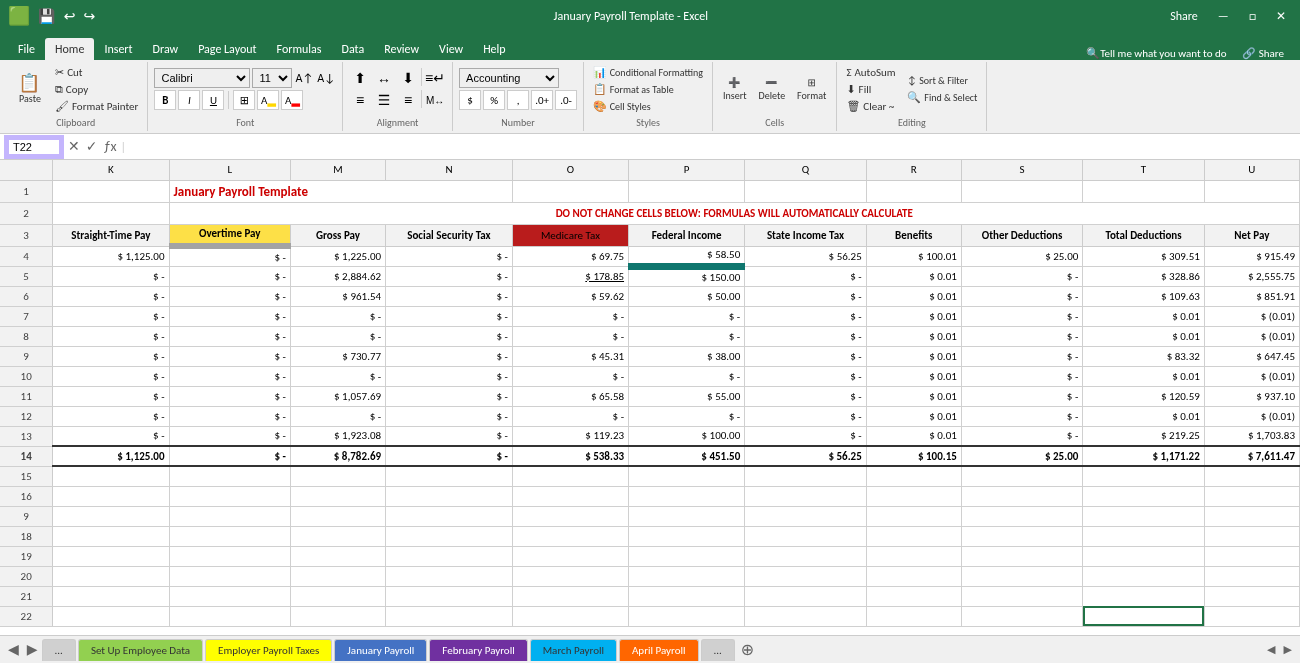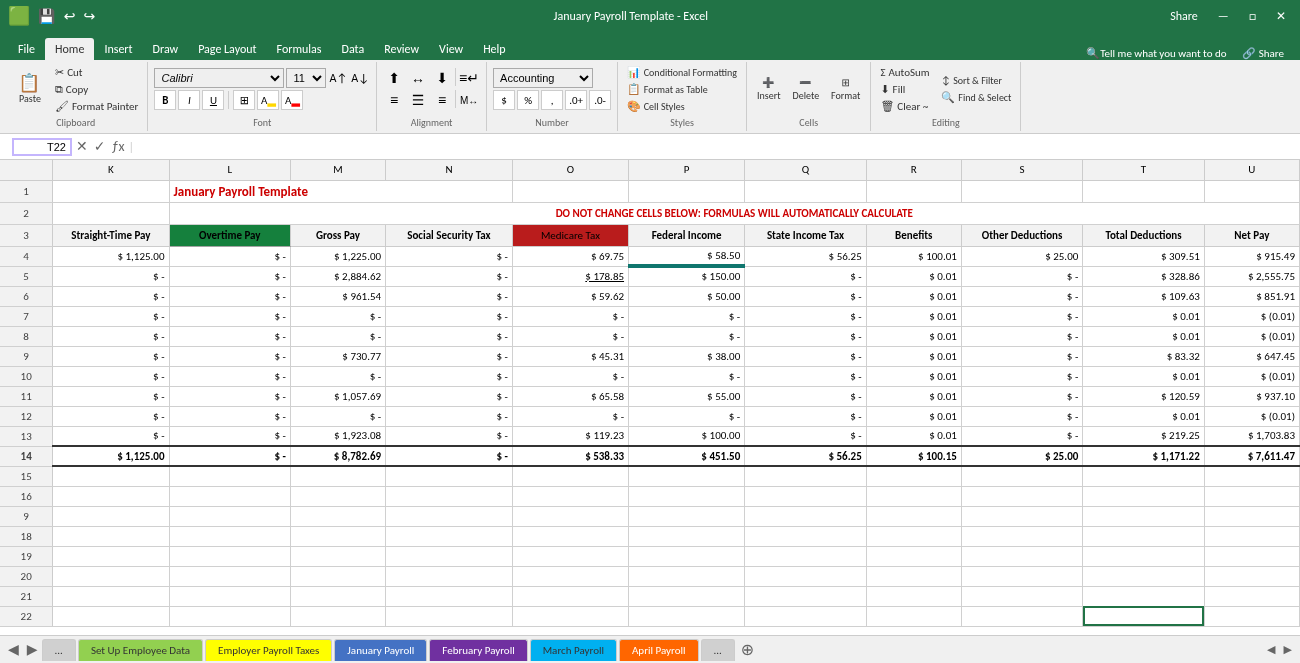--- a/index.html
+++ b/index.html
@@ -10,39 +10,39 @@
     .ribbon-bar { background: #f0f0f0; border-bottom: 1px solid #ccc; display: flex; align-items: stretch; padding: 2px 4px; min-height: 72px; }
     .ribbon-group { display: flex; flex-direction: column; align-items: center; border-right: 1px solid #ccc; padding: 2px 6px; min-width: 60px; }
     .ribbon-group-label { font-size: 10px; color: #666; margin-top: auto; padding-top: 2px; }
     .ribbon-group-content { display: flex; align-items: center; gap: 2px; flex-wrap: wrap; flex: 1; }
     .ribbon-btn { display: flex; flex-direction: column; align-items: center; cursor: pointer; padding: 2px 4px; border-radius: 2px; font-size: 10px; color: #333; min-width: 28px; }
     .ribbon-btn .icon { font-size: 18px; line-height: 1; }
     .ribbon-btn.large { min-width: 40px; min-height: 50px; justify-content: center; }
     .ribbon-small-btn { display: flex; align-items: center; gap: 3px; cursor: pointer; padding: 1px 3px; border-radius: 2px; font-size: 11px; color: #333; white-space: nowrap; }
     .font-controls { display: flex; flex-direction: column; gap: 2px; }
     .font-row { display: flex; align-items: center; gap: 2px; }
-    .font-select { font-size: 11px; border: 1px solid #aaa; padding: 1px 2px; width: 130px; height: 20px; font-style: italic; }
+    .font-select { font-size: 11px; border: 1px solid #aaa; padding: 1px 2px; width: 96px; height: 20px; }
     .font-size-select { font-size: 11px; border: 1px solid #aaa; padding: 1px 2px; width: 40px; height: 20px; }
     .format-btn { width: 22px; height: 20px; border: 1px solid #ccc; background: white; cursor: pointer; font-size: 11px; display: flex; align-items: center; justify-content: center; font-family: 'Calibri', serif; }
     .format-btn.bold { font-weight: bold; }
     .format-btn.italic { font-style: italic; }
     .format-btn.underline { text-decoration: underline; }
     .align-btn { width: 22px; height: 20px; border: 1px solid transparent; background: transparent; cursor: pointer; font-size: 14px; display: flex; align-items: center; justify-content: center; }
     .number-select { font-size: 11px; border: 1px solid #aaa; padding: 1px 2px; width: 100px; height: 20px; }
 
     
     .title-bar { background: #217346; color: white; display: flex; align-items: center; justify-content: space-between; padding: 4px 8px; height: 32px; }
     .title-bar-left { display: flex; align-items: center; gap: 6px; }
     .title-bar-center { font-size: 12px; }
     .title-bar-right { display: flex; align-items: center; gap: 8px; font-size: 12px; }
     .title-bar-btn { color: white; cursor: pointer; padding: 2px 6px; }
 
     
     .formula-bar { display: flex; align-items: center; background: white; border-bottom: 1px solid #ccc; height: 26px; padding: 0 4px; gap: 4px; }
-    .cell-ref { border: 2px solid #c4b5fd; width: 60px; font-size: 11px; padding: 1px 4px; text-align: right; margin-left: 8px; }
+    .cell-ref { border: 5px solid #c4b5fd; width: 60px; font-size: 11px; padding: 1px 4px; text-align: left; }
     .formula-input { flex: 1; border: none; outline: none; font-size: 12px; padding: 1px 4px; }
     .formula-icons { display: flex; align-items: center; gap: 6px; color: #666; font-size: 14px; cursor: pointer; }
 
     
     .spreadsheet { display: flex; flex-direction: column; flex: 1; overflow: hidden; background: white; }
     table { border-collapse: collapse; width: 100%; }
     td, th { border-right: 1px solid #d0d0d0; border-bottom: 1px solid #d0d0d0; font-size: 11px; padding: 1px 4px; white-space: nowrap; min-width: 50px; height: 20px; vertical-align: middle; }
     td.row-num { background: #f2f2f2; text-align: center; min-width: 40px; width: 40px; color: #444; font-size: 11px; border-right: 1px solid #ccc; }
 
     
@@ -335,40 +335,40 @@
 
           <tr style="height:22px;">
             <td class="row-num">2</td>
             <td style="border-right:1px solid #d0d0d0; border-bottom:1px solid #d0d0d0;"></td>
             <td colspan="10" style="border-right:1px solid #d0d0d0; border-bottom:1px solid #d0d0d0; color:#cc0000; font-weight:bold; text-align:center; font-size:11px;">DO NOT CHANGE CELLS BELOW: FORMULAS WILL AUTOMATICALLY CALCULATE</td>
           </tr>
 
           <tr style="height:22px; background:#f2f2f2;">
             <td class="row-num">3</td>
             <td style="border-right:1px solid #ccc; border-bottom:1px solid #ccc; font-weight:bold; text-align:center; font-size:11px; background:#f2f2f2;">Straight-Time Pay</td>
-            <td style="border-right:1px solid #ccc; border-bottom:1px solid #a3a3a3; font-weight:bold; text-align:center; font-size:11px; background:#15803d;">Overtime Pay</td>
+            <td style="border-right:1px solid #ccc; border-bottom:6px solid #a3a3a3; font-weight:bold; text-align:center; font-size:11px; background:#fde047;">Overtime Pay</td>
             <td style="border-right:1px solid #ccc; border-bottom:1px solid #ccc; font-weight:bold; text-align:center; font-size:11px; background:#f2f2f2;">Gross Pay</td>
             <td style="border-right:1px solid #ccc; border-bottom:1px solid #ccc; font-weight:bold; text-align:center; font-size:11px; background:#f2f2f2;">Social Security Tax</td>
             <td style="border-right:1px solid #ccc; border-bottom:1px solid #ccc; font-weight:normal; text-align:center; font-size:11px; background:#b91c1c;">Medicare Tax</td>
             <td style="border-right:1px solid #ccc; border-bottom:1px solid #ccc; font-weight:bold; text-align:center; font-size:11px; background:#f2f2f2;">Federal Income</td>
             <td style="border-right:1px solid #ccc; border-bottom:1px solid #ccc; font-weight:bold; text-align:center; font-size:11px; background:#f2f2f2;">State Income Tax</td>
             <td style="border-right:1px solid #ccc; border-bottom:1px solid #ccc; font-weight:bold; text-align:center; font-size:11px; background:#f2f2f2;">Benefits</td>
             <td style="border-right:1px solid #ccc; border-bottom:1px solid #ccc; font-weight:bold; text-align:center; font-size:11px; background:#f2f2f2;">Other Deductions</td>
             <td style="border-right:1px solid #ccc; border-bottom:1px solid #ccc; font-weight:bold; text-align:center; font-size:11px; background:#f2f2f2;">Total Deductions</td>
             <td style="border-right:1px solid #ccc; border-bottom:1px solid #ccc; font-weight:bold; text-align:center; font-size:11px; background:#f2f2f2;">Net Pay</td>
           </tr>
 
           <tr style="height:20px;">
             <td class="row-num">4</td>
             <td style="border-right:1px solid #d0d0d0; border-bottom:1px solid #d0d0d0; text-align:right;">$   1,125.00</td>
             <td style="border-right:1px solid #d0d0d0; border-bottom:1px solid #d0d0d0; text-align:right;">$         -</td>
             <td style="border-right:1px solid #d0d0d0; border-bottom:1px solid #d0d0d0; text-align:right;">$   1,225.00</td>
             <td style="border-right:1px solid #d0d0d0; border-bottom:1px solid #d0d0d0; text-align:right;">$         -</td>
             <td style="border-right:1px solid #d0d0d0; border-bottom:1px solid #d0d0d0; text-align:right;">$     69.75</td>
-            <td style="border-right:1px solid #d0d0d0; border-bottom:4px solid #0f766e; text-align:right;">$     58.50</td>
+            <td style="border-right:1px solid #d0d0d0; border-bottom:7px solid #0f766e; text-align:right;">$     58.50</td>
             <td style="border-right:1px solid #d0d0d0; border-bottom:1px solid #d0d0d0; text-align:right;">$     56.25</td>
             <td style="border-right:1px solid #d0d0d0; border-bottom:1px solid #d0d0d0; text-align:right;">$   100.01</td>
             <td style="border-right:1px solid #d0d0d0; border-bottom:1px solid #d0d0d0; text-align:right;">$     25.00</td>
             <td style="border-right:1px solid #d0d0d0; border-bottom:1px solid #d0d0d0; text-align:right;">$   309.51</td>
             <td style="border-right:1px solid #d0d0d0; border-bottom:1px solid #d0d0d0; text-align:right;">$   915.49</td>
           </tr>
           <tr style="height:20px;">
             <td class="row-num">5</td>
             <td style="border-right:1px solid #d0d0d0; border-bottom:1px solid #d0d0d0; text-align:right;">$         -</td>
             <td style="border-right:1px solid #d0d0d0; border-bottom:1px solid #d0d0d0; text-align:right;">$         -</td>

